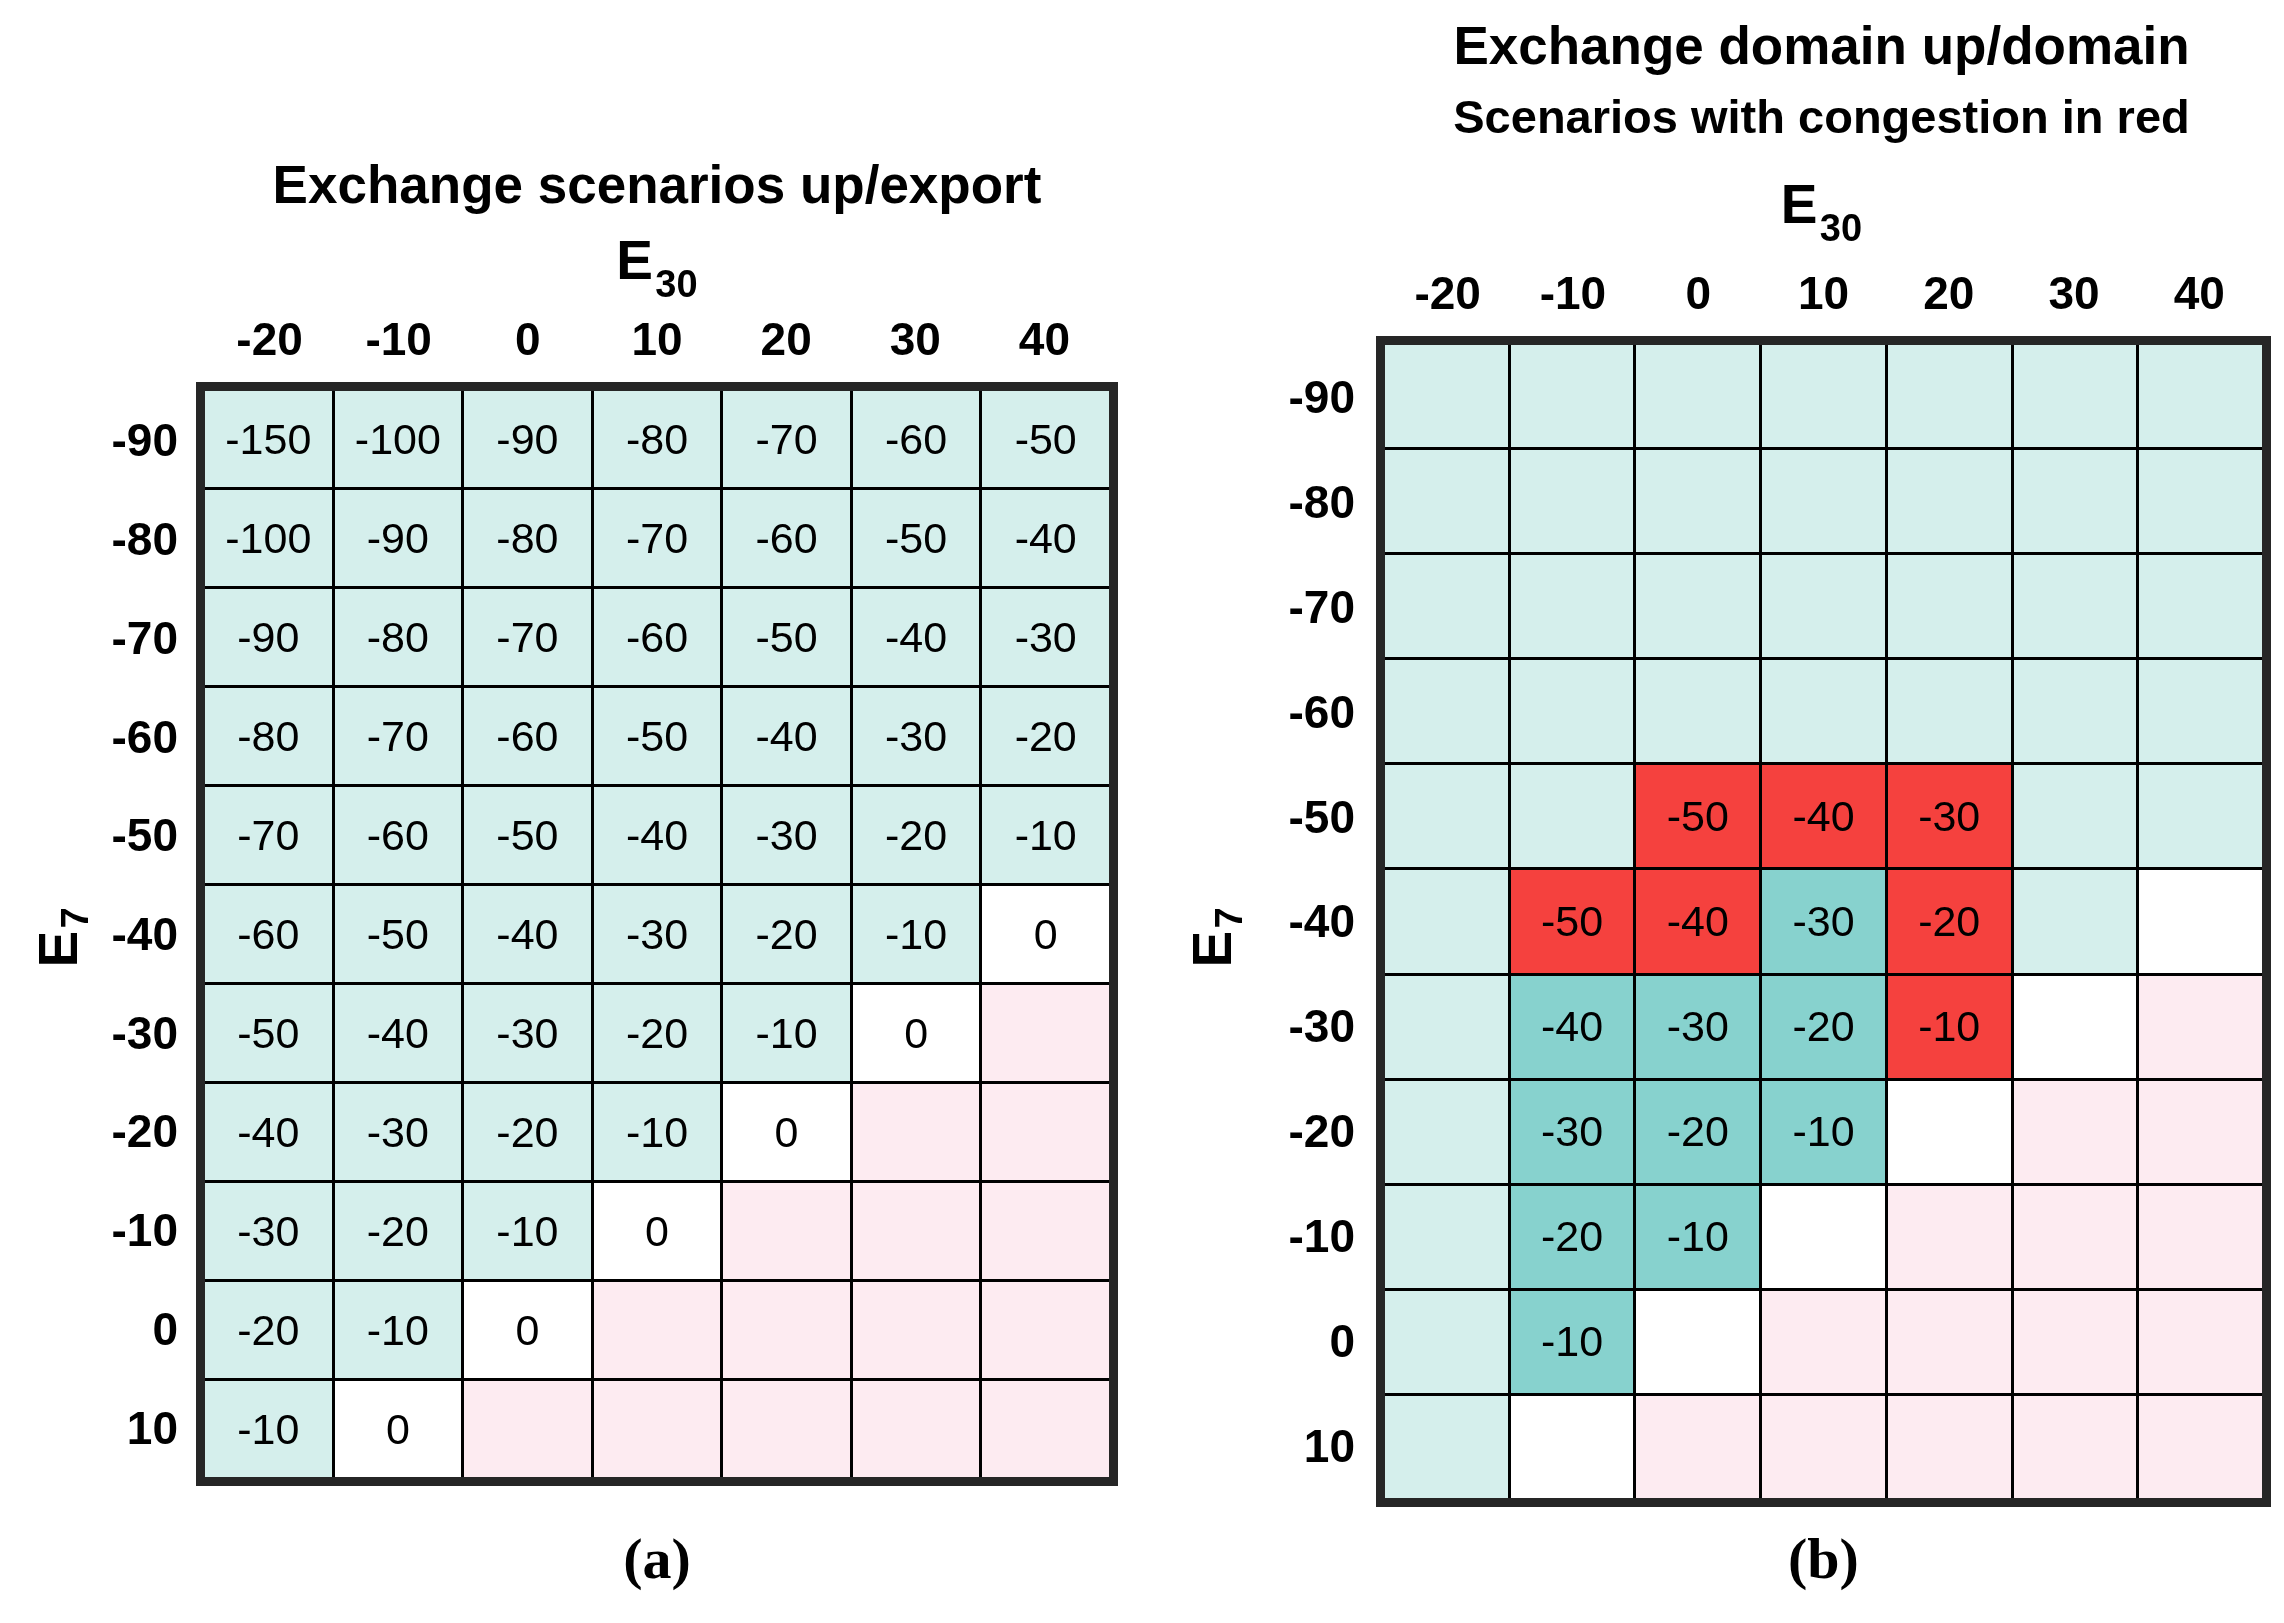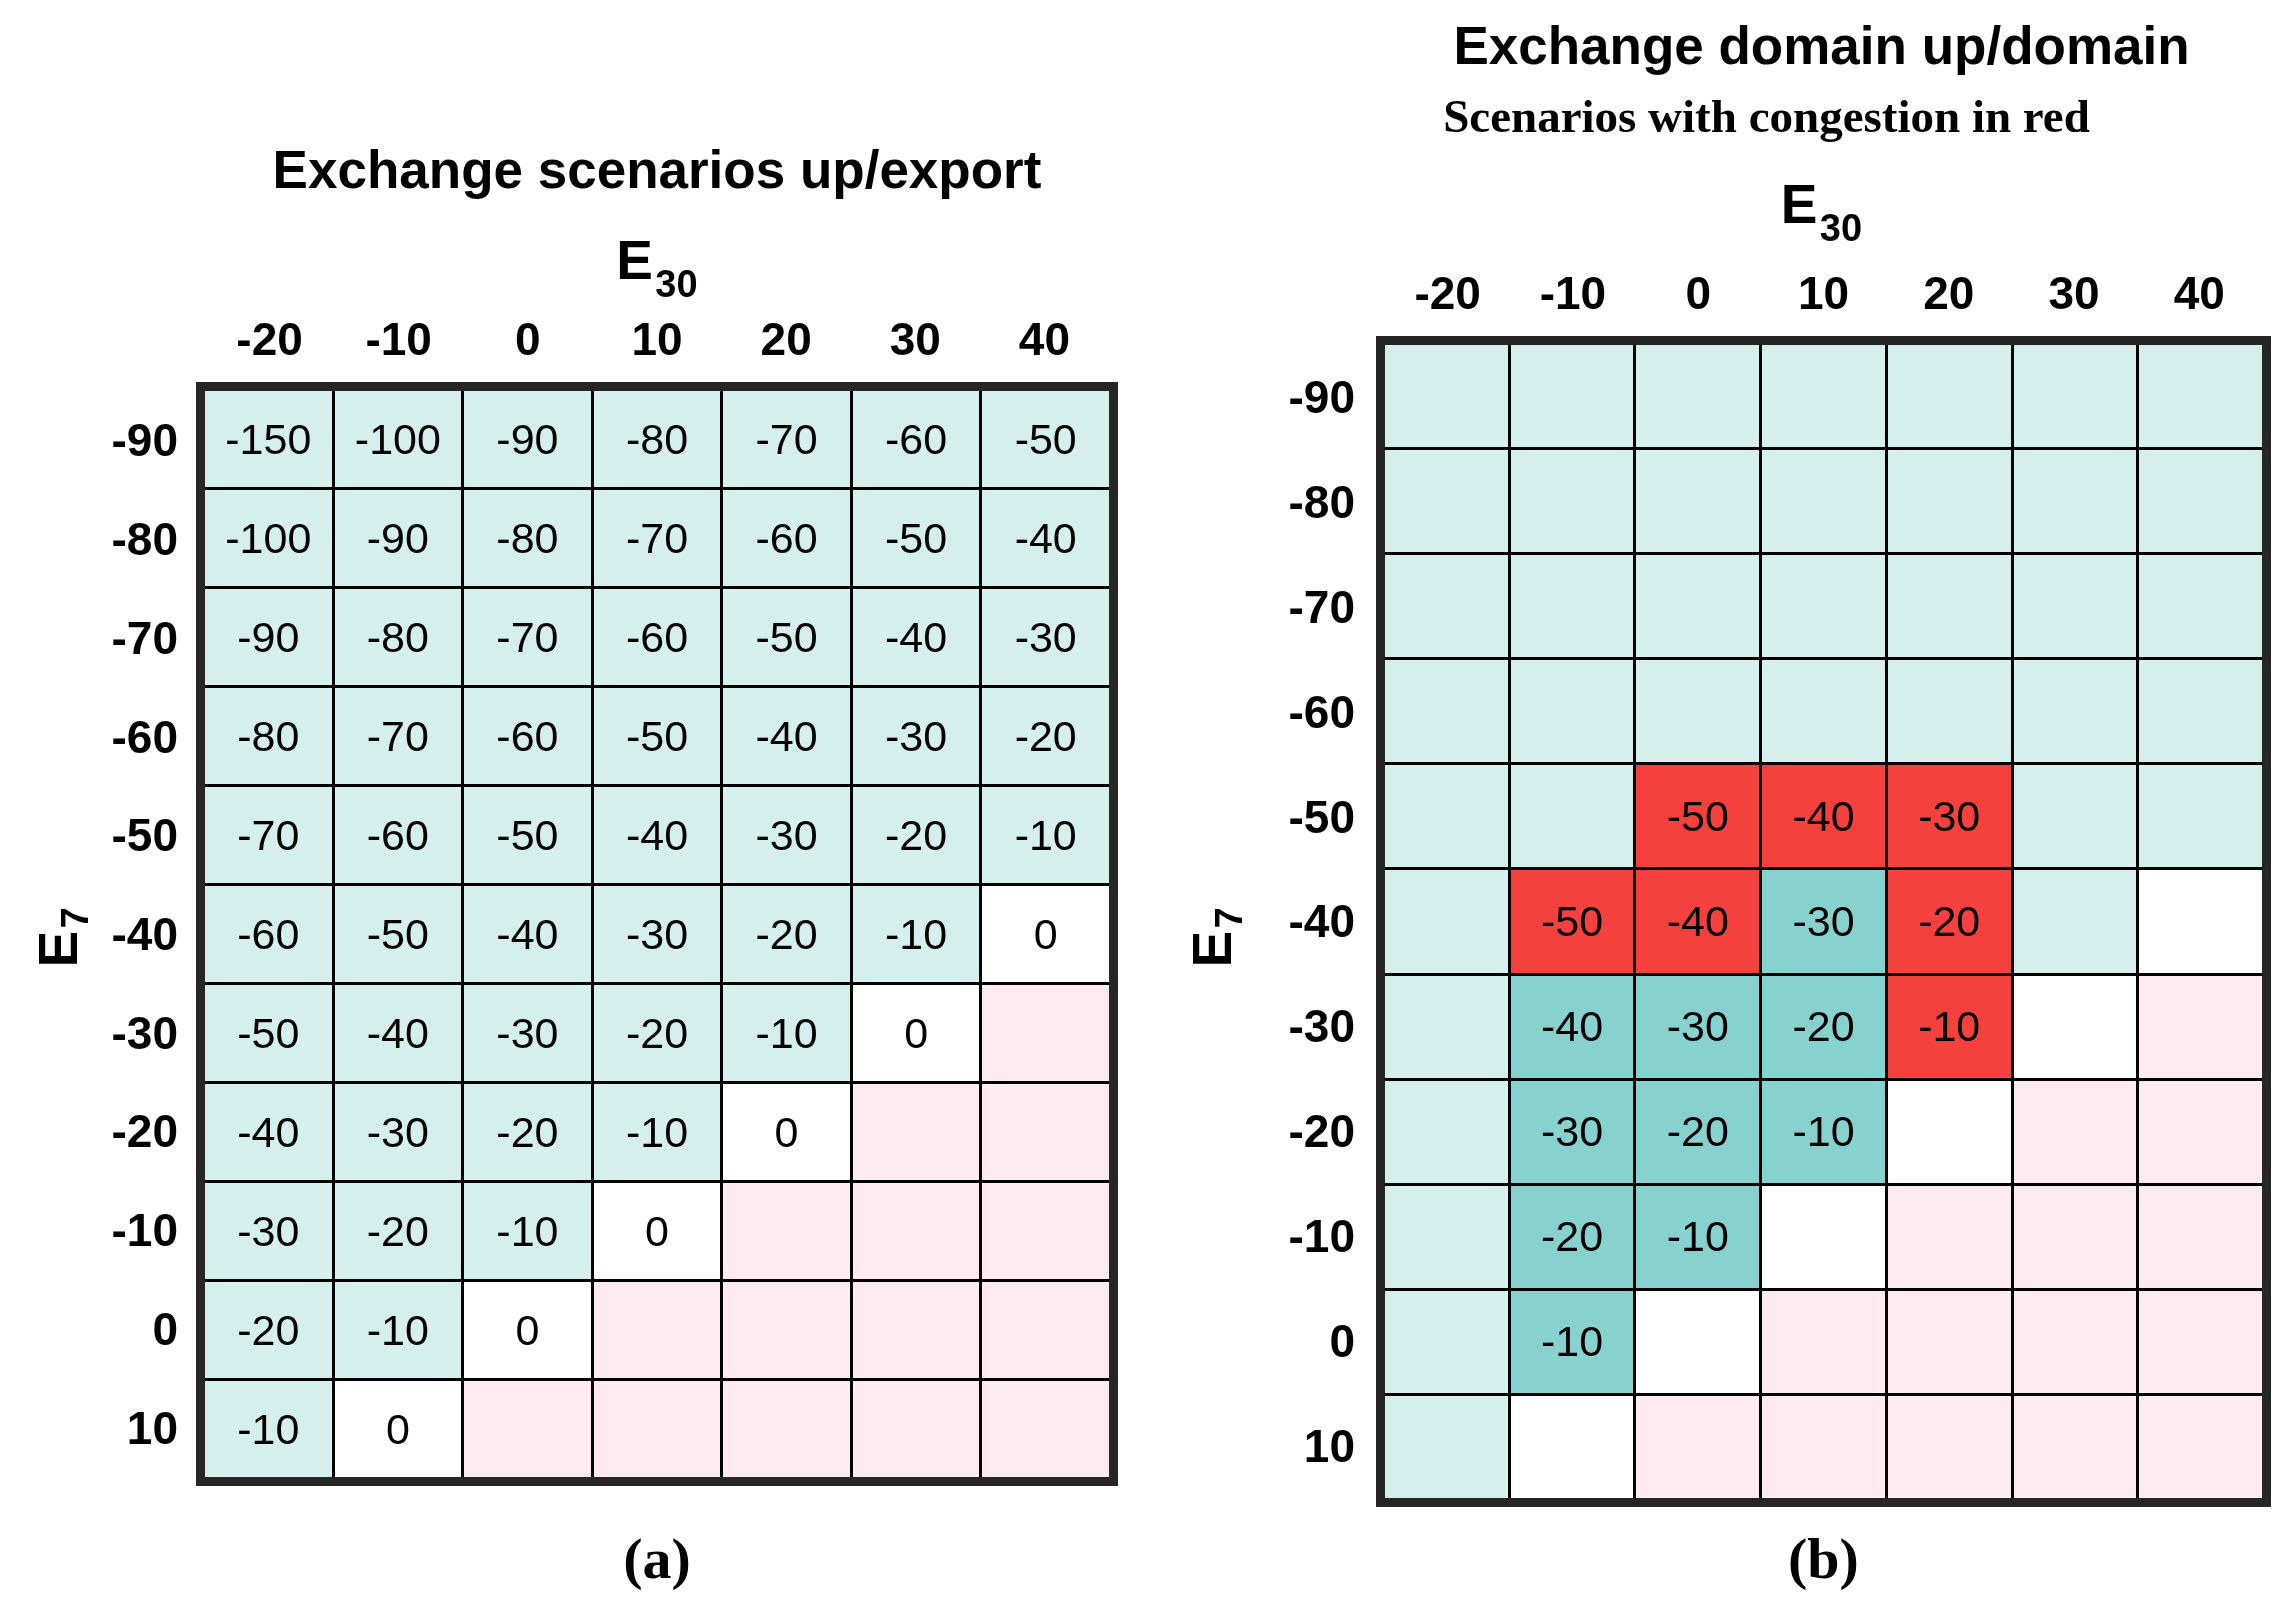--- a/index.html
+++ b/index.html
@@ -64,31 +64,31 @@
     font-weight: bold; font-size: 55px; color: #000;
     white-space: nowrap;
   }
   .fig-caption {
     position: absolute; text-align: center;
     font-family: "Liberation Serif", serif;
     font-weight: bold; font-size: 58px; color: #000;
   }
 
   
-  #titleA    { left: 196px;  top: 141px;  width: 922px; }
+  #titleA    { left: 196px;  top: 156px;  width: 922px; }
   #e30A      { left: 196px;  top: 228px;  width: 922px; }
   #colsA     { left: 196px;  top: 304px;  width: 922px; height: 62px; }
   #gridA     { left: 196px;  top: 382px;  width: 904px; height: 1086px; }
   #rowsA     { left: 23px;   top: 382px;  width: 167px;  height: 1104px; }
   #e7A       { left: 0px;    top: 869px; width: 114px;  height: 137px; }
   #capA      { left: 196px;  top: 1525px; width: 922px; }
 
   
   #titleB    { left: 1359px; top: 16.7px;   width: 925px; }
-  #subtitleB { left: 1304px; top: 91px;  width: 925px; font-family: Liberation Serif, serif; }
+  #subtitleB { left: 1359px; top: 91px;  width: 925px; }
   #e30B      { left: 1359px; top: 172px;  width: 925px; }
   #colsB     { left: 1376px; top: 258px;  width: 895px; height: 62px; }
   #gridB     { left: 1376px; top: 336px;  width: 877px; height: 1153px; }
   #rowsB     { left: 1203px; top: 336px;  width: 164px;  height: 1171px; }
   #e7B       { left: 1154px; top: 869px; width: 114px;  height: 137px; }
   #capB      { left: 1376px; top: 1525px; width: 895px; }
 </style>
 </head>
 <body>
 

